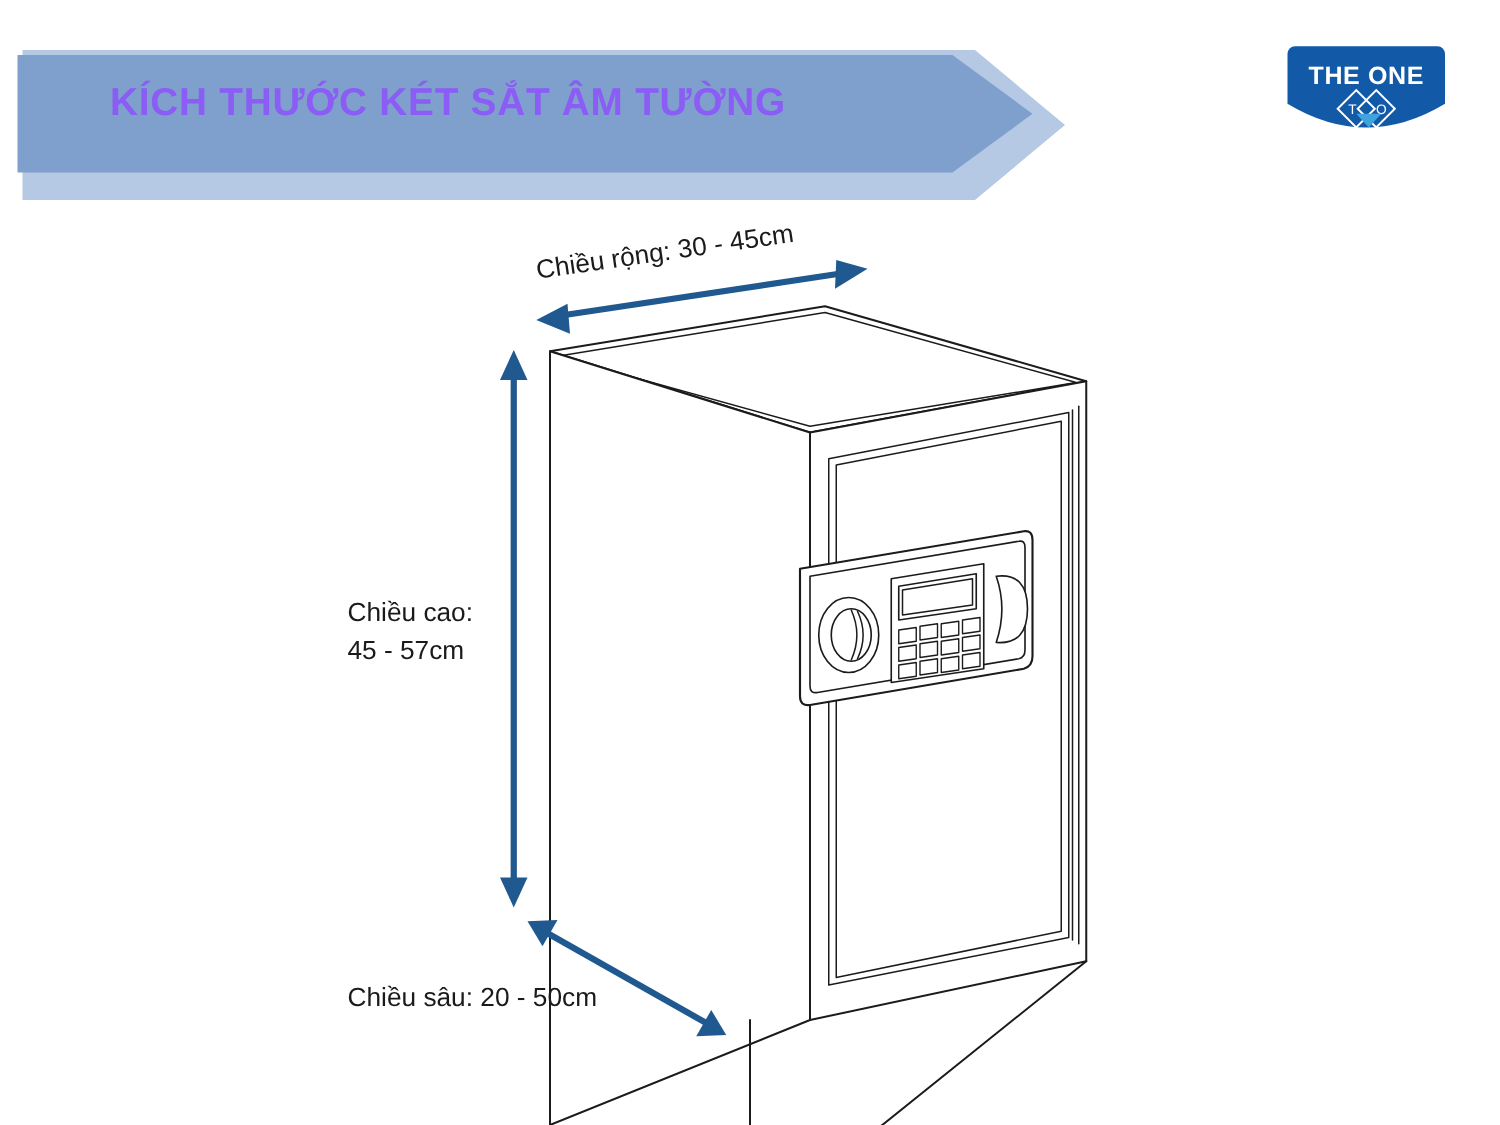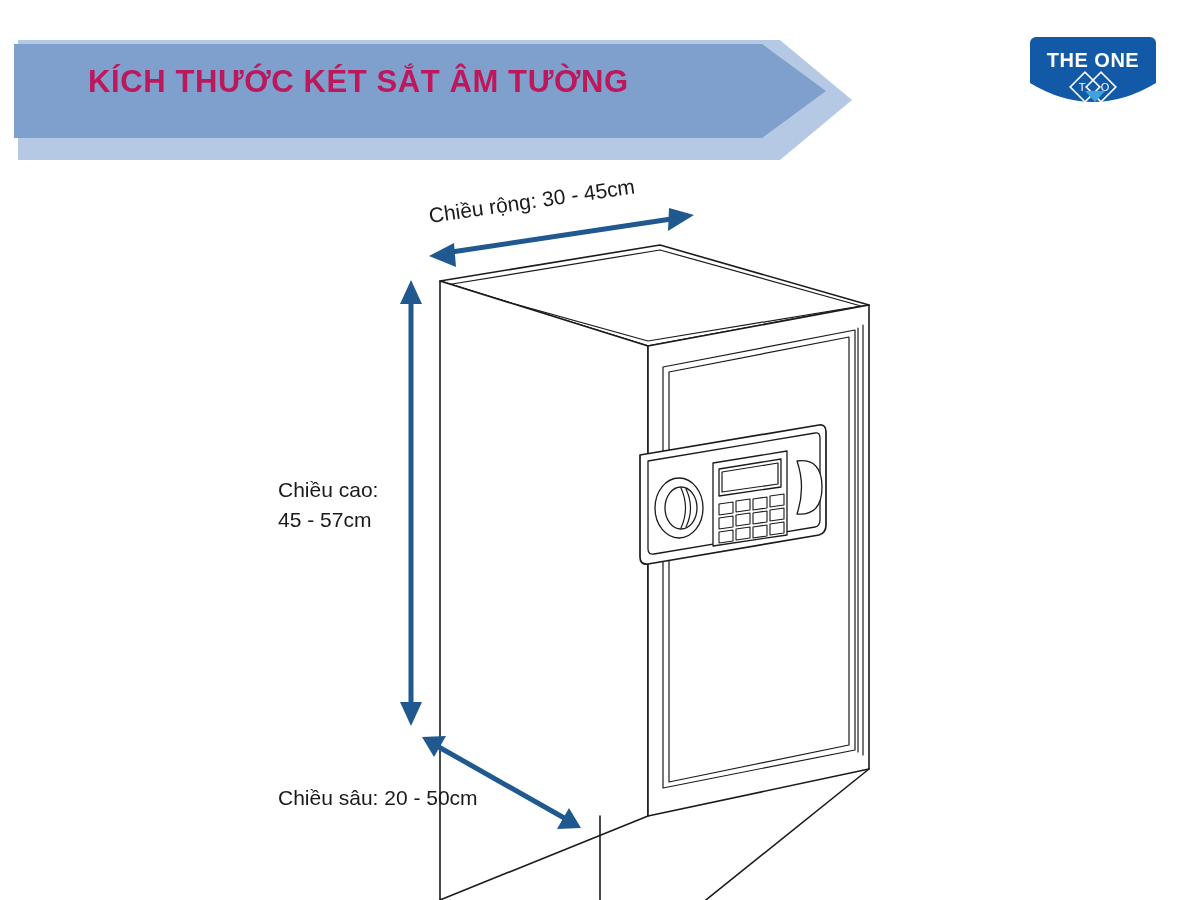--- a/index.html
+++ b/index.html
@@ -24,21 +24,21 @@
     width: 1200px;
     height: 175px;
   }
   #header-banner svg { display: block; }
 
   #banner-title {
     position: absolute;
     left: 88px;
     top: 66px;
     width: 700px;
-    color: #be185d;
+    color: #8b5cf6;
     font-size: 31px;
     font-weight: bold;
     letter-spacing: 0.6px;
     white-space: nowrap;
     line-height: 1;
   }
 
   
   #logo {
     position: absolute;

